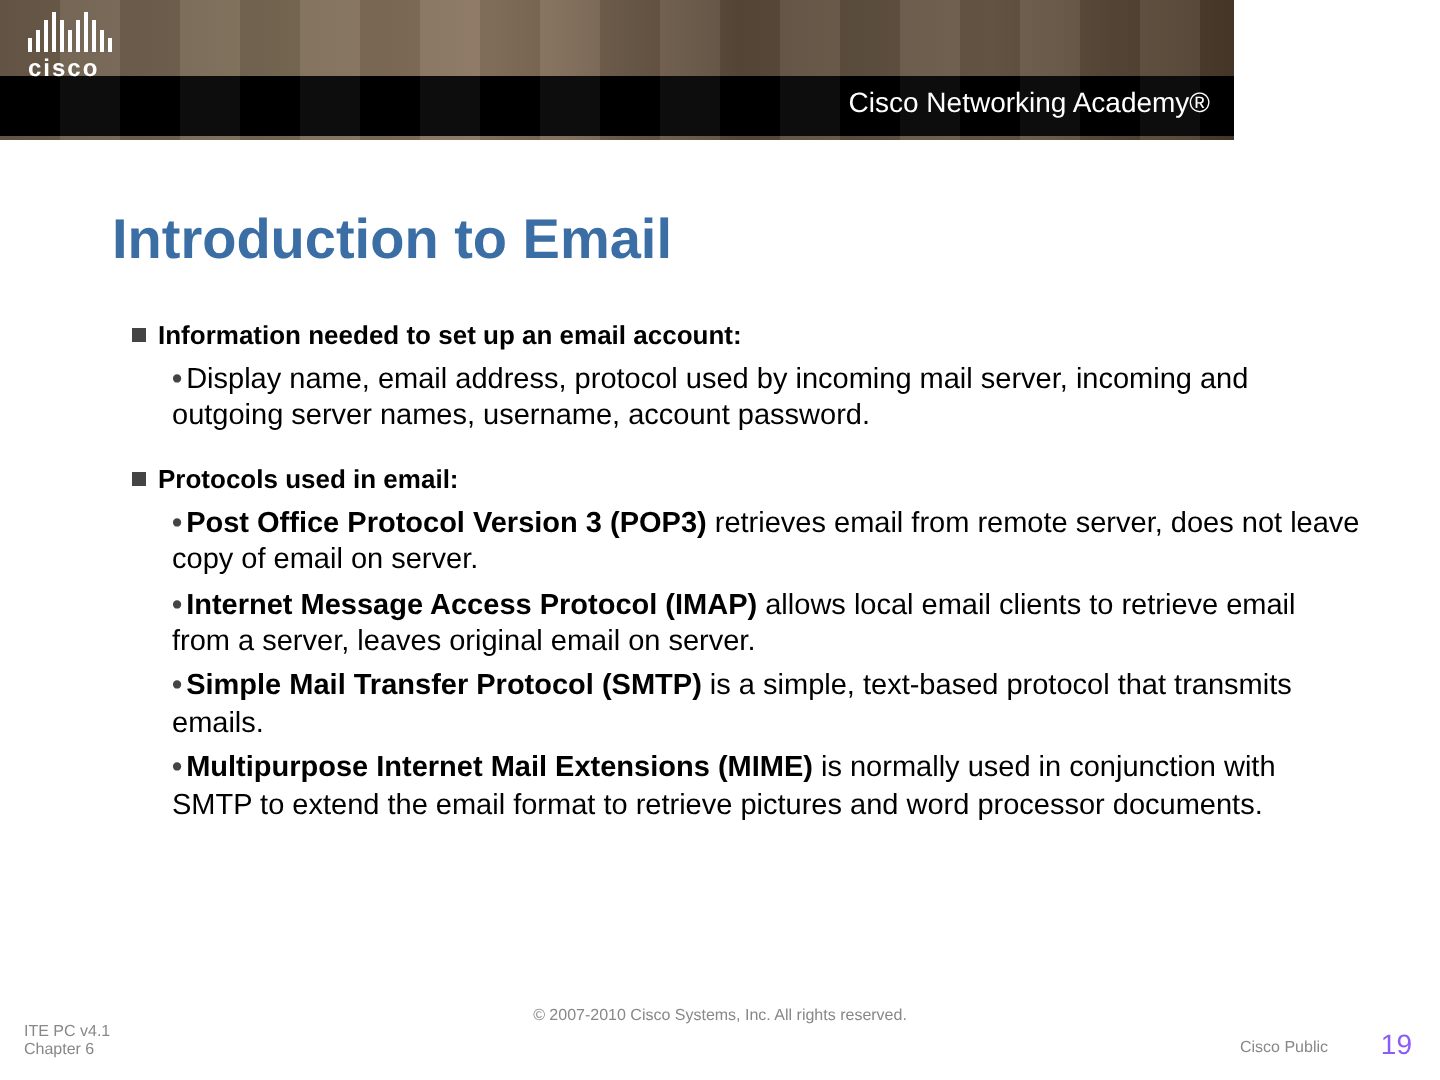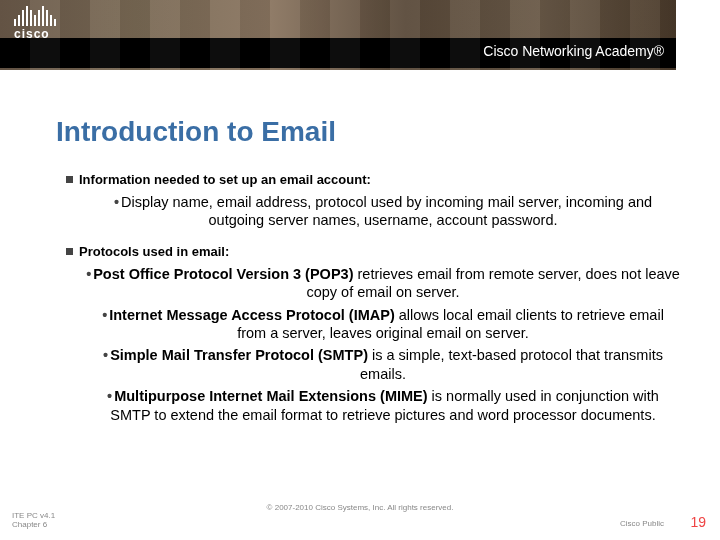--- a/index.html
+++ b/index.html
@@ -1,37 +1,37 @@
 <!DOCTYPE html>
 <html><head>
 <meta charset="utf-8">
 <style>
   html,body{margin:0;padding:0;width:720px;height:540px;background:#fff;font-family:Arial,Helvetica,sans-serif;overflow:hidden;}
-  .banner{position:relative;width:676px;height:70px;background:linear-gradient(90deg,#6b5a4a 0%,#7a6a55 20%,#8a7560 40%,#5a4a3a 60%,#6a5a48 80%,#4a3a2a 100%);}
+  .banner{position:relative;width:617px;height:70px;background:linear-gradient(90deg,#6b5a4a 0%,#7a6a55 20%,#8a7560 40%,#5a4a3a 60%,#6a5a48 80%,#4a3a2a 100%);}
   .banner::after{content:"";position:absolute;left:0;right:0;top:0;height:70px;background:repeating-linear-gradient(90deg,rgba(0,0,0,0.08) 0 30px,rgba(255,255,255,0.05) 30px 60px);}
   .blackbar{position:absolute;left:0;right:0;top:38px;height:30px;background:#000;}
   .logo{position:absolute;left:14px;top:6px;z-index:3;color:#fff;}
   .logo-bars{display:flex;gap:2px;align-items:flex-end;height:20px;}
   .logo-bars span{display:block;width:2px;background:#fff;}
   .lb1{height:7px}.lb2{height:11px}.lb3{height:16px}.lb4{height:20px}.lb5{height:16px}.lb6{height:11px}.lb7{height:16px}.lb8{height:20px}.lb9{height:16px}.lb10{height:11px}.lb11{height:7px}
   .logo-text{font-size:12px;font-weight:bold;letter-spacing:1px;margin-top:1px;}
   .academy{position:absolute;right:12px;top:43px;z-index:3;color:#fff;font-size:14px;text-align:center;}
-  .content{position:absolute;left:56px;top:116px;right:40px;}
+  .content{position:absolute;left:56px;top:104px;right:40px;}
   .title{color:#3a6ea5;font-size:28px;font-weight:bold;margin:0 0 24px 0;}
   .section{margin:0 0 14px 10px;}
   .sec-head{font-size:13px;font-weight:bold;color:#000;margin-bottom:6px;}
   .sq{display:inline-block;width:7px;height:7px;background:#444;margin-right:6px;vertical-align:1px;}
   .bullets{margin-left:20px;}
-  .bullets p{margin:4px 0;font-size:14.5px;line-height:1.27;color:#000;text-align:center;}
+  .bullets p{margin:4px 0;font-size:14.5px;line-height:1.27;color:#000;}
   .bul{color:#444;font-weight:bold;margin-right:2px;}
   .footer{position:absolute;left:0;right:0;bottom:10px;height:22px;font-size:8px;color:#888;}
   .foot-left{position:absolute;left:12px;bottom:0;line-height:1.2;}
   .foot-center{position:absolute;left:0;right:0;text-align:center;bottom:18px;}
   .foot-right{position:absolute;right:56px;bottom:2px;}
-  .foot-num{position:absolute;right:14px;bottom:0;font-size:14px;color:#ef4444;}
+  .foot-num{position:absolute;right:14px;bottom:0;font-size:14px;color:#8b5cf6;}
 </style>
 </head>
 <body>
 
 <div class="banner">
   <div class="blackbar"></div>
   <div class="logo">
     <div class="logo-bars">
       <span class="lb1"></span>
         <span class="lb2"></span>

